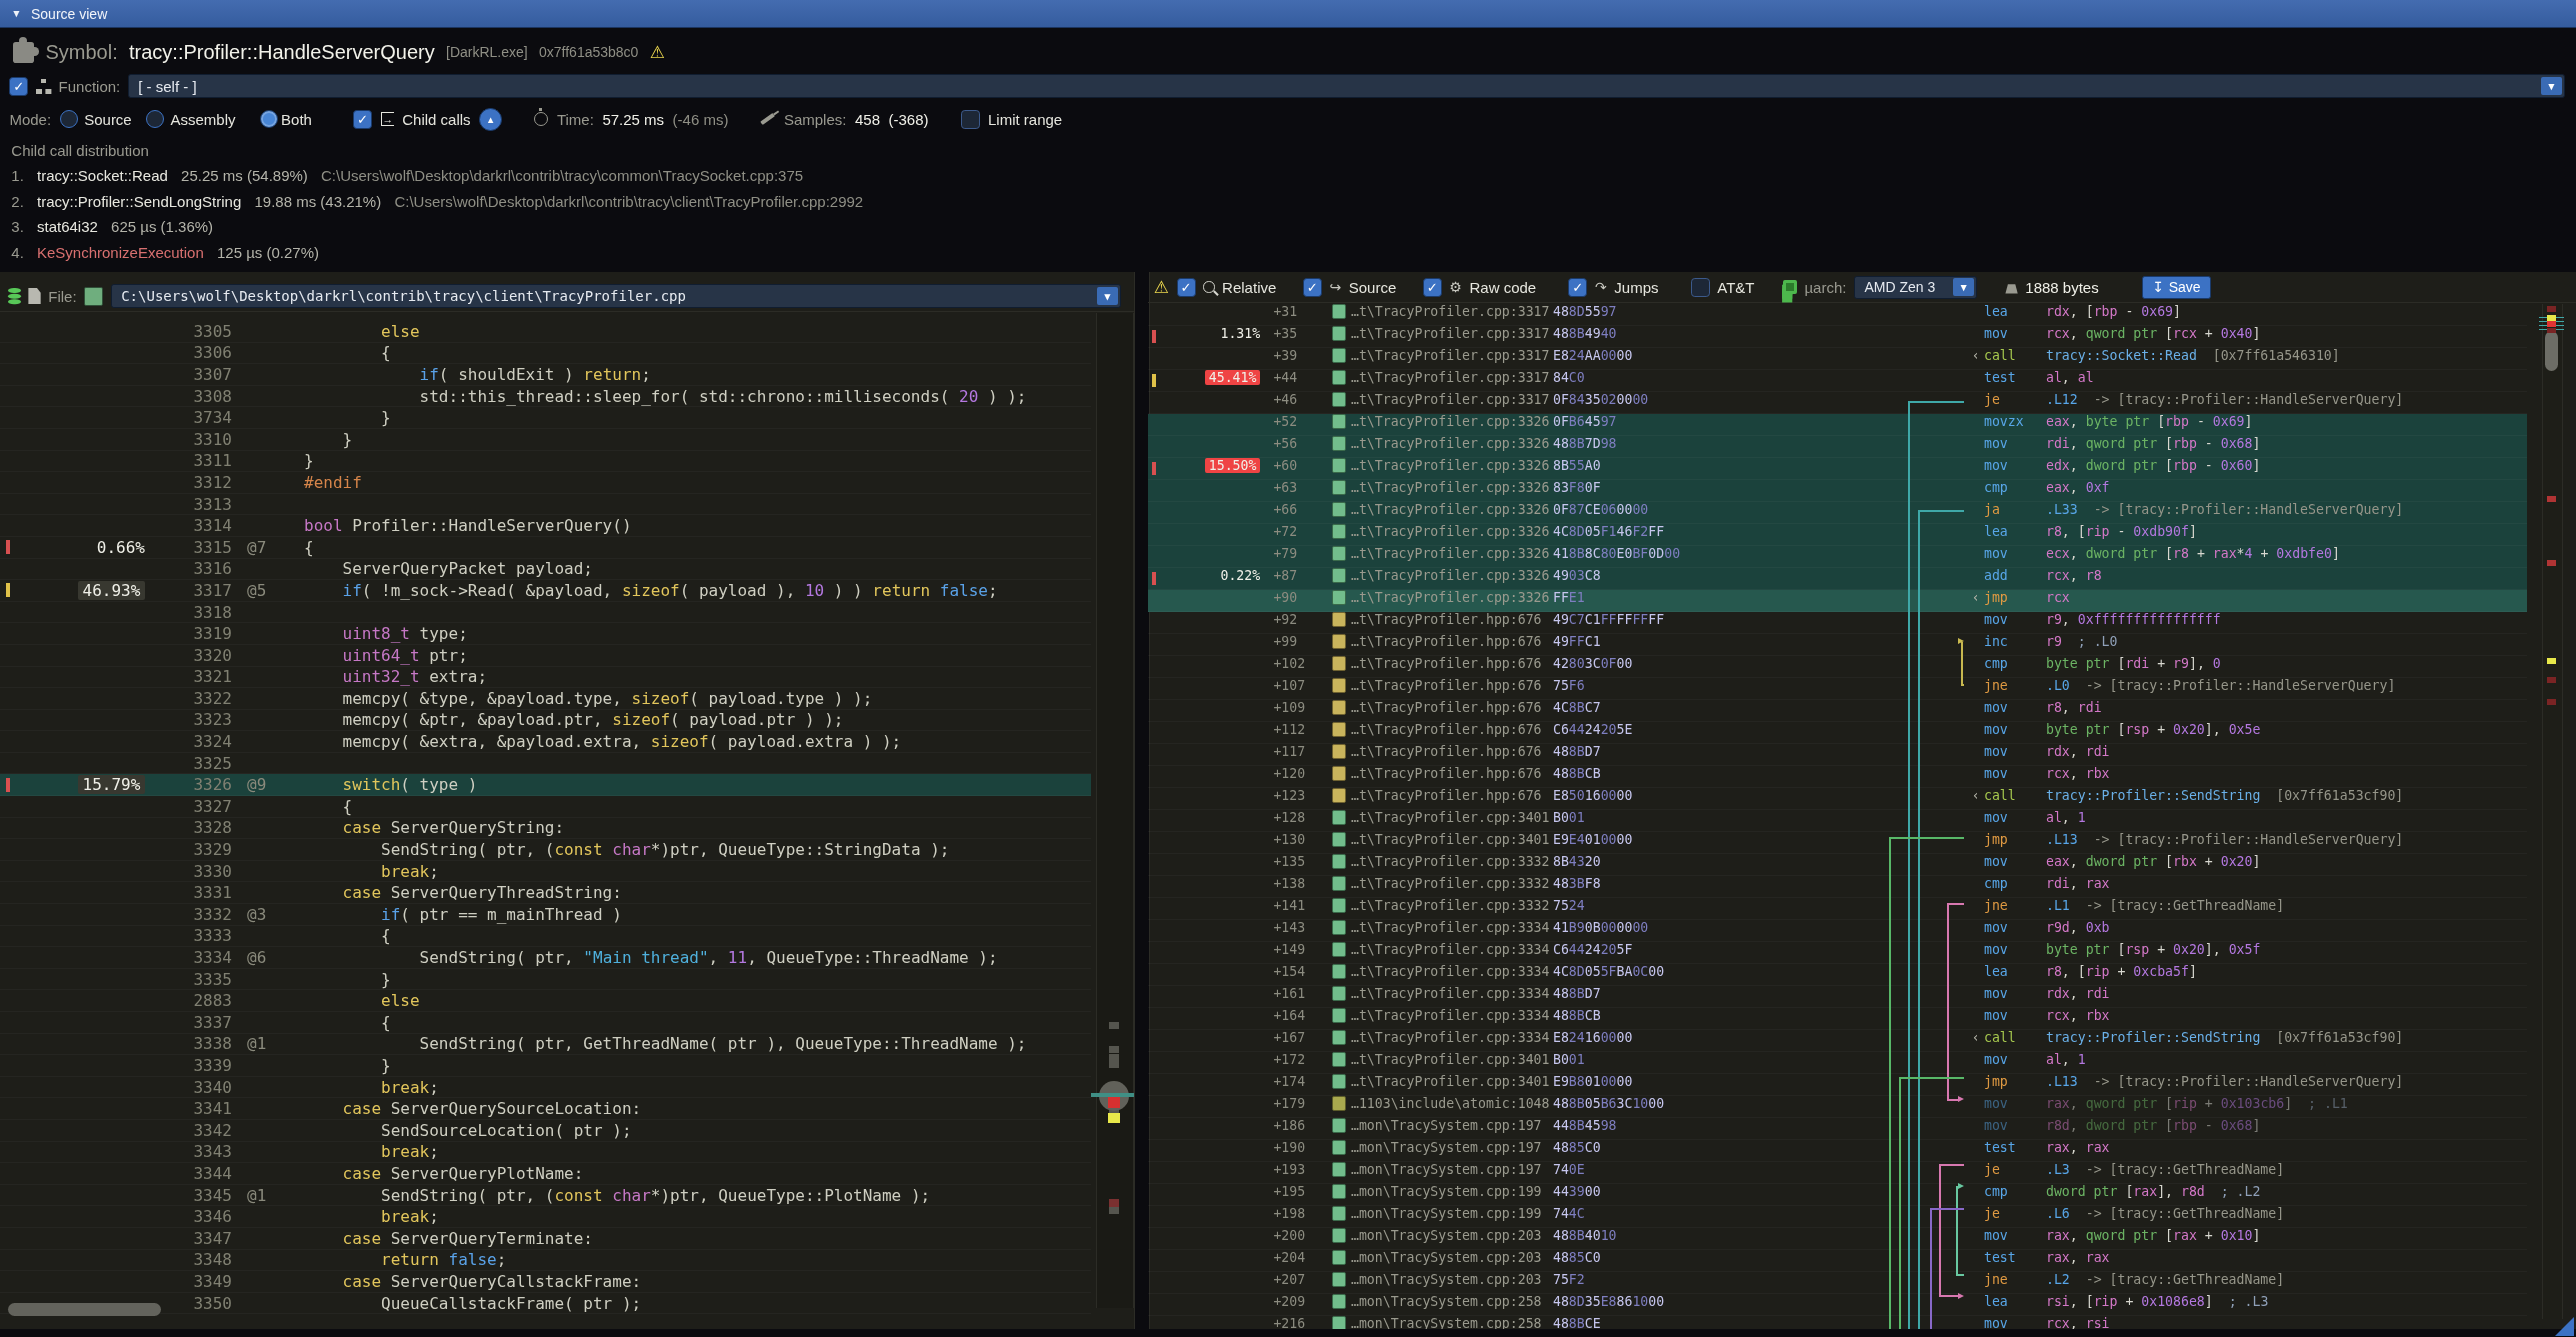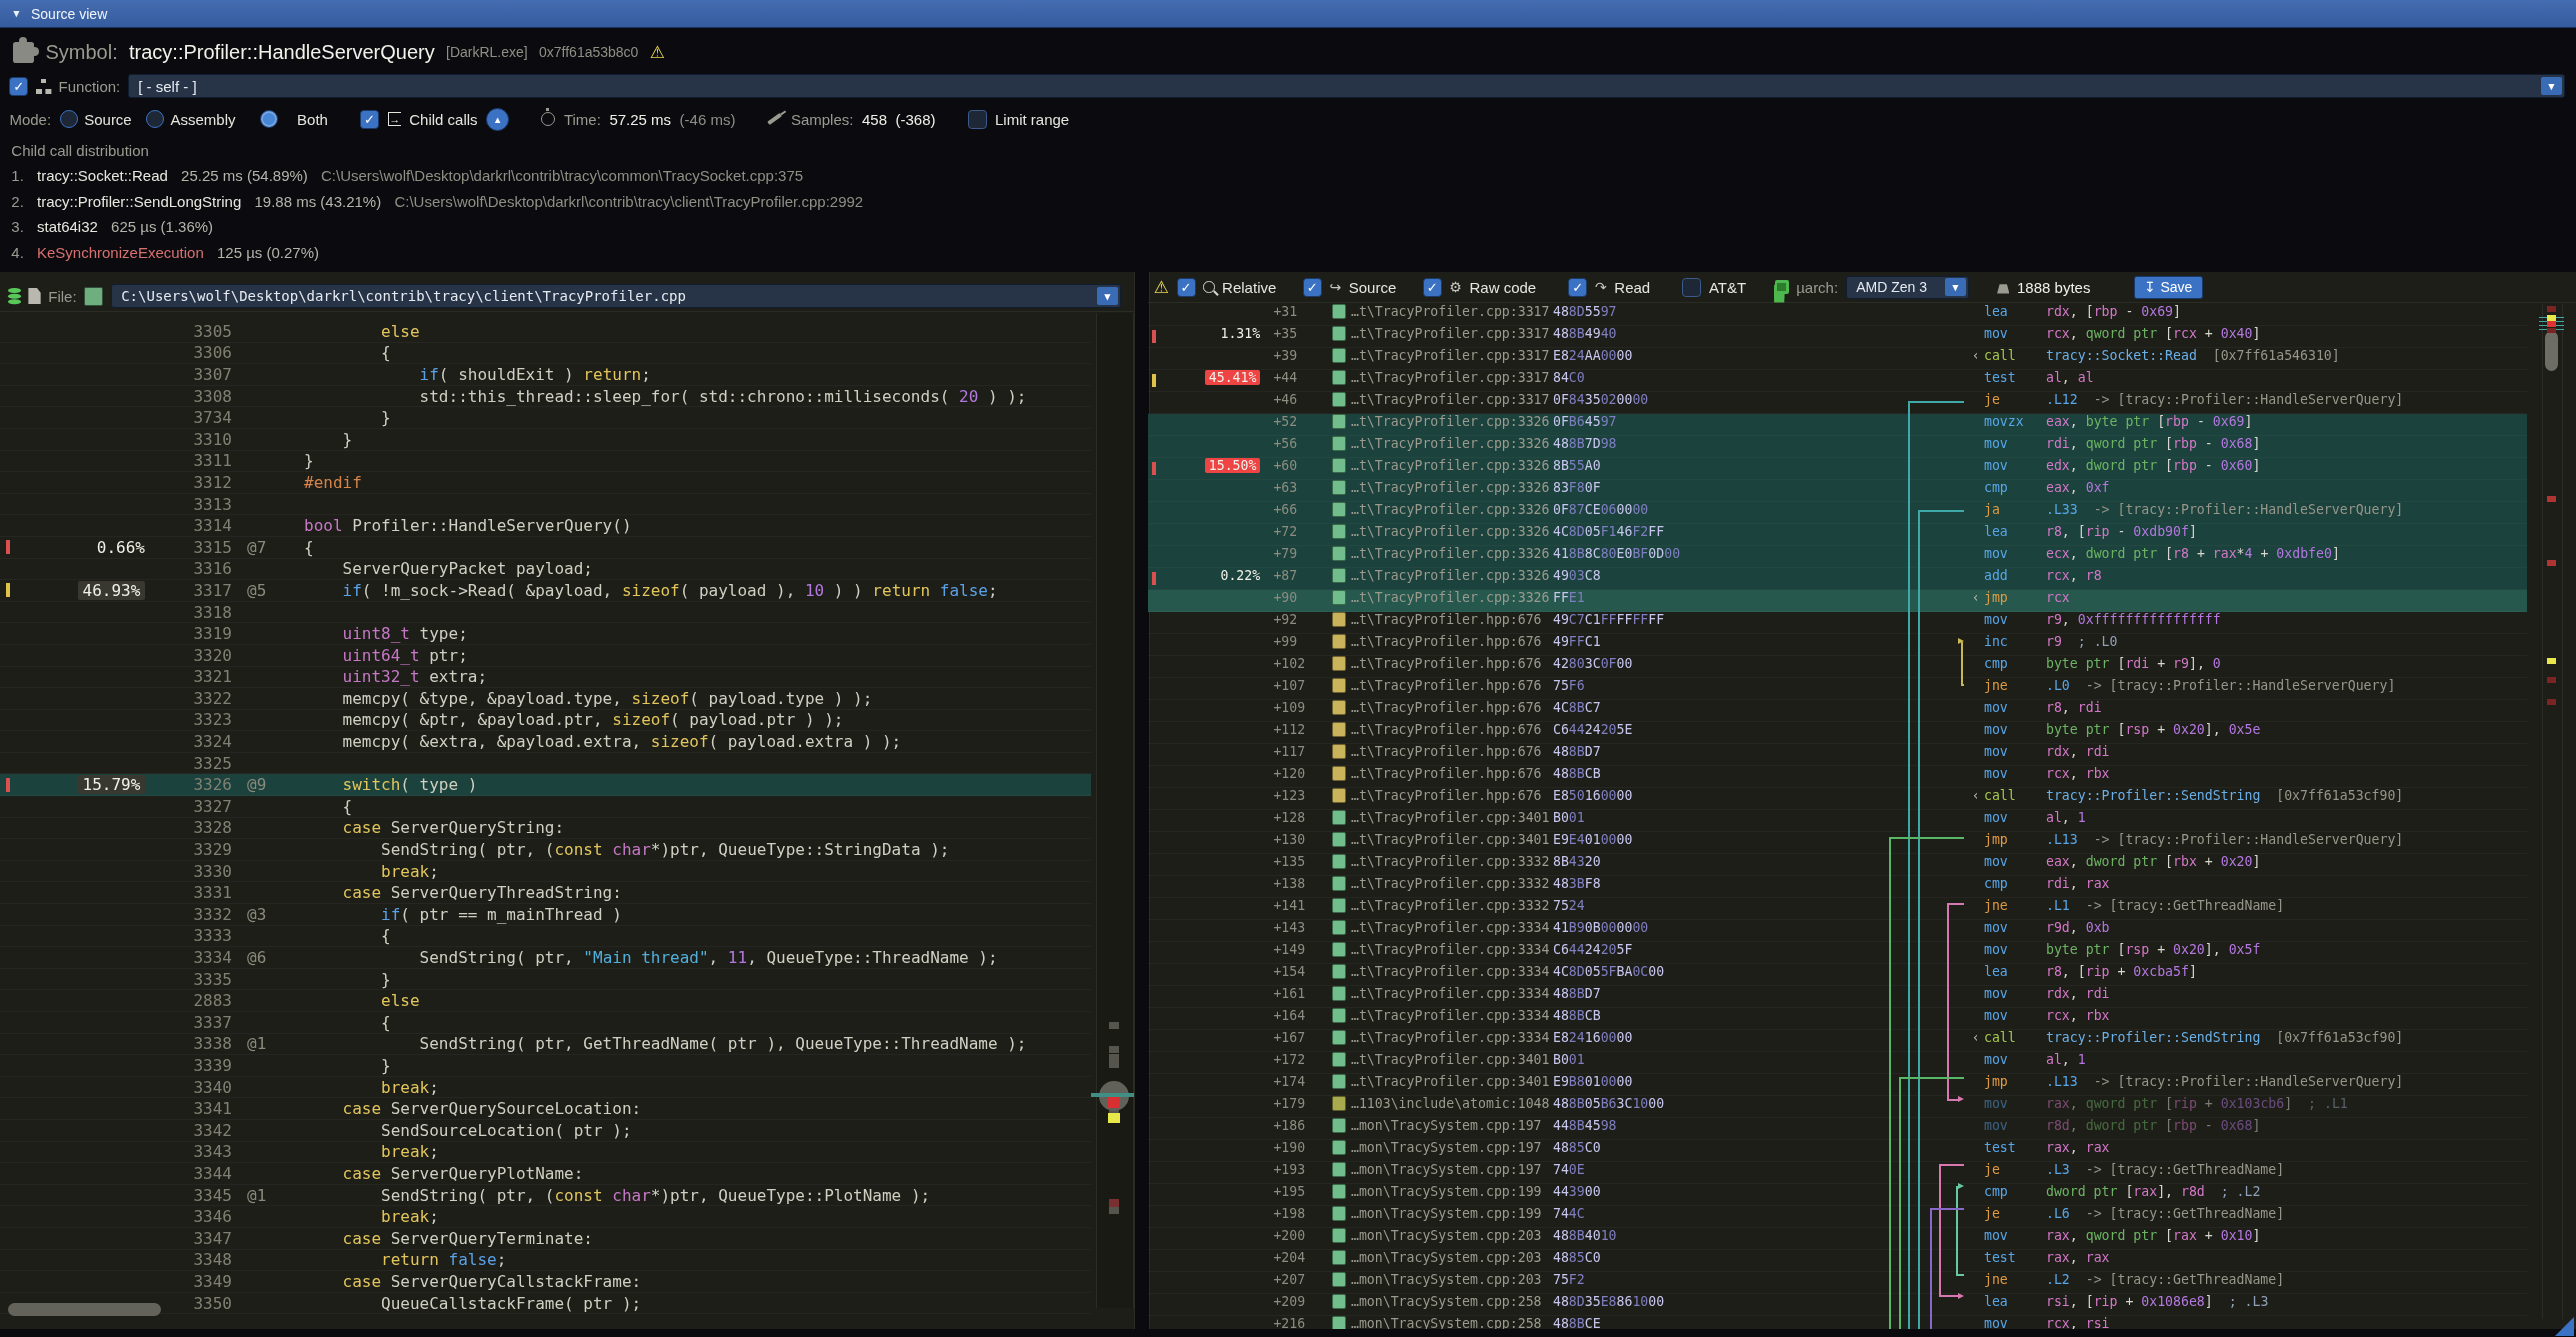--- a/index.html
+++ b/index.html
@@ -192,21 +192,21 @@
     <span class="graylab">Mode:</span>
     <span id="radios" style="display:flex;align-items:center;gap:8.5px;">
         <span style="display: flex; align-items: center; gap: 6.6px; margin-right: 5.7px;">
           <span class="radio off"></span>
           <span class="lab">Source</span>
         </span>
         <span style="display: flex; align-items: center; gap: 6.6px; margin-right: 16px;">
           <span class="radio off"></span>
           <span class="lab">Assembly</span>
         </span>
-        <span style="display: flex; align-items: center; gap: 19px; margin-right: 2px;">
+        <span style="display: flex; align-items: center; gap: 3px; margin-right: 11px;">
           <span class="radio on"></span>
           <span class="lab">Both</span>
         </span>
       </span>
     <span style="width:13.2px;"></span>
     <span class="cb on">✓</span>
     <span class="bricon">→</span>
     <span class="lab">Child calls</span>
     <span class="roundbtn">▲</span>
     <span style="width:15px;"></span>
@@ -344,21 +344,21 @@
         <span class="cb on">✓</span>
         <span class="gicon">↪</span>
         <span class="lab">Source</span>
         <span style="width:11.3px;"></span>
         <span class="cb on">✓</span>
         <span class="gicon">⚙</span>
         <span class="lab">Raw code</span>
         <span style="width:17px;"></span>
         <span class="cb on">✓</span>
         <span class="gicon">↷</span>
-        <span class="lab">Read</span>
+        <span class="lab">Jumps</span>
         <span style="width:17px;"></span>
         <span class="cb off">✓</span>
         <span class="lab">AT&amp;T</span>
         <span style="width:13.2px;"></span>
         <span class="chip"></span>
         <span class="graylab">µarch:</span>
         <div class="combo" id="uarchcombo">
           <span>AMD Zen 3</span>
           <span class="dd">▼</span>
         </div>

